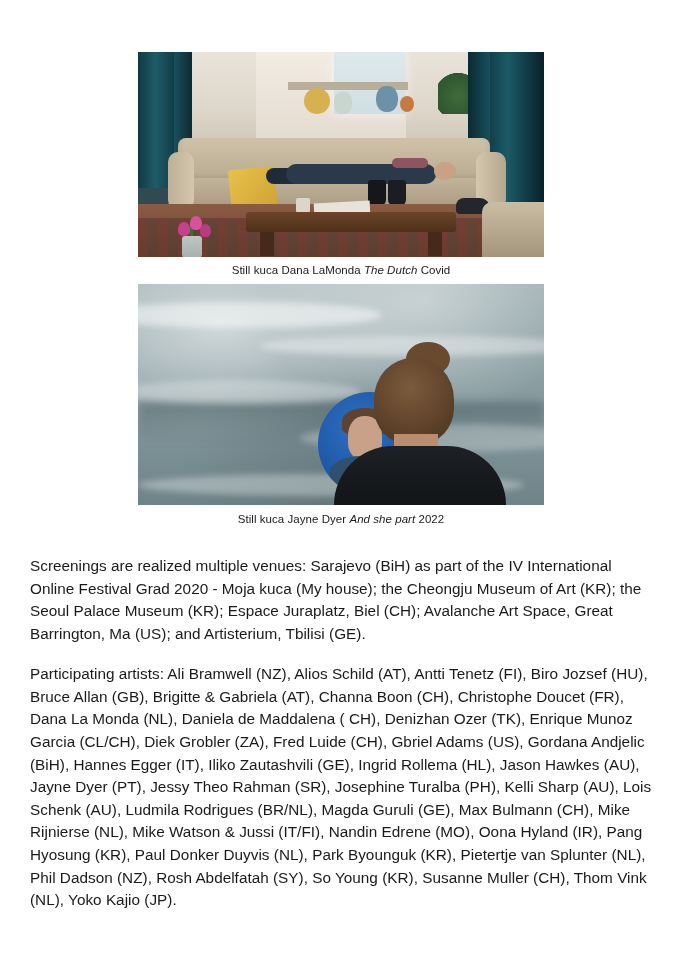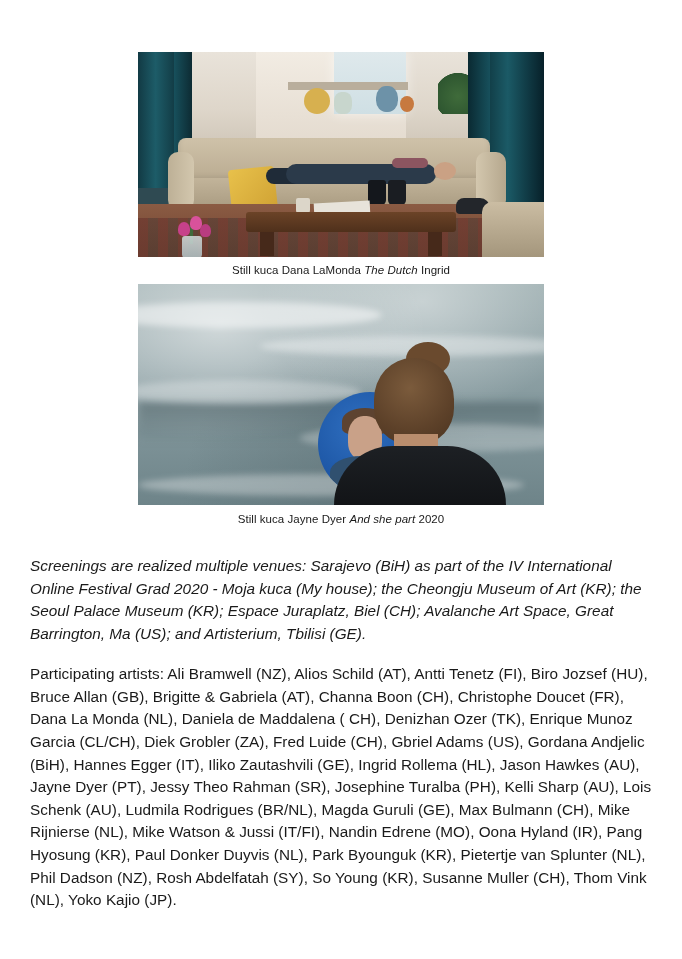--- a/index.html
+++ b/index.html
@@ -303,21 +303,21 @@
   
   .body-text {
     position: absolute;
     left: 30px;
     width: 626px;
     font-size: 15.3px;
     line-height: 22.6px;
     color: #1a1a1a;
     letter-spacing: 0.02px;
   }
-  #para1 { top: 540px; font-style: italic; }
+  #para1 { top: 540px; }
   #para2 { top: 648px; }
 </style>
 </head>
 <body>
 
 <div class="page">
 
   <figure class="figure">
     <div class="fig-img" id="fig1-img">
       <div class="f1-wall"></div>
@@ -353,21 +353,21 @@
       <div class="f1-cup"></div>
       <div class="f1-paper"></div>
       <div class="f1-table-top"></div>
       <div class="f1-stem"></div>
       <div class="f1-tulip1"></div>
       <div class="f1-tulip2"></div>
       <div class="f1-tulip3"></div>
       <div class="f1-vase"></div>
     </div>
     <figcaption class="fig-caption" style="position:absolute; left:138px; top:260px; width:406px;">
-      <span>Still kuca Dana LaMonda </span><span class="ital">The Dutch</span><span> Ingrid</span>
+      <span>Still kuca Dana LaMonda </span><span class="ital">The Dutch</span><span> Covid</span>
     </figcaption>
   </figure>
 
   <figure class="figure">
     <div class="fig-img" id="fig2-img">
       <div class="f2-sea"></div>
       <div class="f2-foam a"></div>
       <div class="f2-foam b"></div>
       <div class="f2-wave-dark"></div>
       <div class="f2-foam c"></div>
@@ -377,21 +377,21 @@
         <div class="f2-circle-hair"></div>
         <div class="f2-circle-face"></div>
         <div class="f2-circle-shoulder"></div>
       </div>
       <div class="f2-bun"></div>
       <div class="f2-head"></div>
       <div class="f2-neck"></div>
       <div class="f2-shoulders"></div>
     </div>
     <figcaption class="fig-caption" style="position:absolute; left:138px; top:509px; width:406px;">
-      <span>Still kuca Jayne Dyer </span><span class="ital">And she part</span><span> 2020</span>
+      <span>Still kuca Jayne Dyer </span><span class="ital">And she part</span><span> 2022</span>
     </figcaption>
   </figure>
 
   <p class="body-text" id="para1">Screenings are realized multiple venues: Sarajevo (BiH) as part of the IV International Online Festival Grad 2020 - Moja kuca (My house); the Cheongju Museum of Art (KR); the Seoul Palace Museum (KR); Espace Juraplatz, Biel (CH); Avalanche Art Space, Great Barrington, Ma (US); and Artisterium, Tbilisi (GE).</p>
 
   <p class="body-text" id="para2">Participating artists: Ali Bramwell (NZ), Alios Schild (AT), Antti Tenetz (FI), Biro Jozsef (HU), Bruce Allan (GB), Brigitte &amp; Gabriela (AT), Channa Boon (CH), Christophe Doucet (FR), Dana La Monda (NL), Daniela de Maddalena ( CH), Denizhan Ozer (TK), Enrique Munoz Garcia (CL/CH), Diek Grobler (ZA), Fred Luide (CH), Gbriel Adams (US), Gordana Andjelic (BiH), Hannes Egger (IT), Iliko Zautashvili (GE), Ingrid Rollema (HL), Jason Hawkes (AU), Jayne Dyer (PT), Jessy Theo Rahman (SR), Josephine Turalba (PH), Kelli Sharp (AU), Lois Schenk (AU), Ludmila Rodrigues (BR/NL), Magda Guruli (GE), Max Bulmann (CH), Mike Rijnierse (NL), Mike Watson &amp; Jussi (IT/FI), Nandin Edrene (MO), Oona Hyland (IR), Pang Hyosung (KR), Paul Donker Duyvis (NL), Park Byounguk (KR), Pietertje van Splunter (NL), Phil Dadson (NZ), Rosh Abdelfatah (SY), So Young (KR), Susanne Muller (CH), Thom Vink (NL), Yoko Kajio (JP).</p>
 
 </div>
 
 </body></html>

